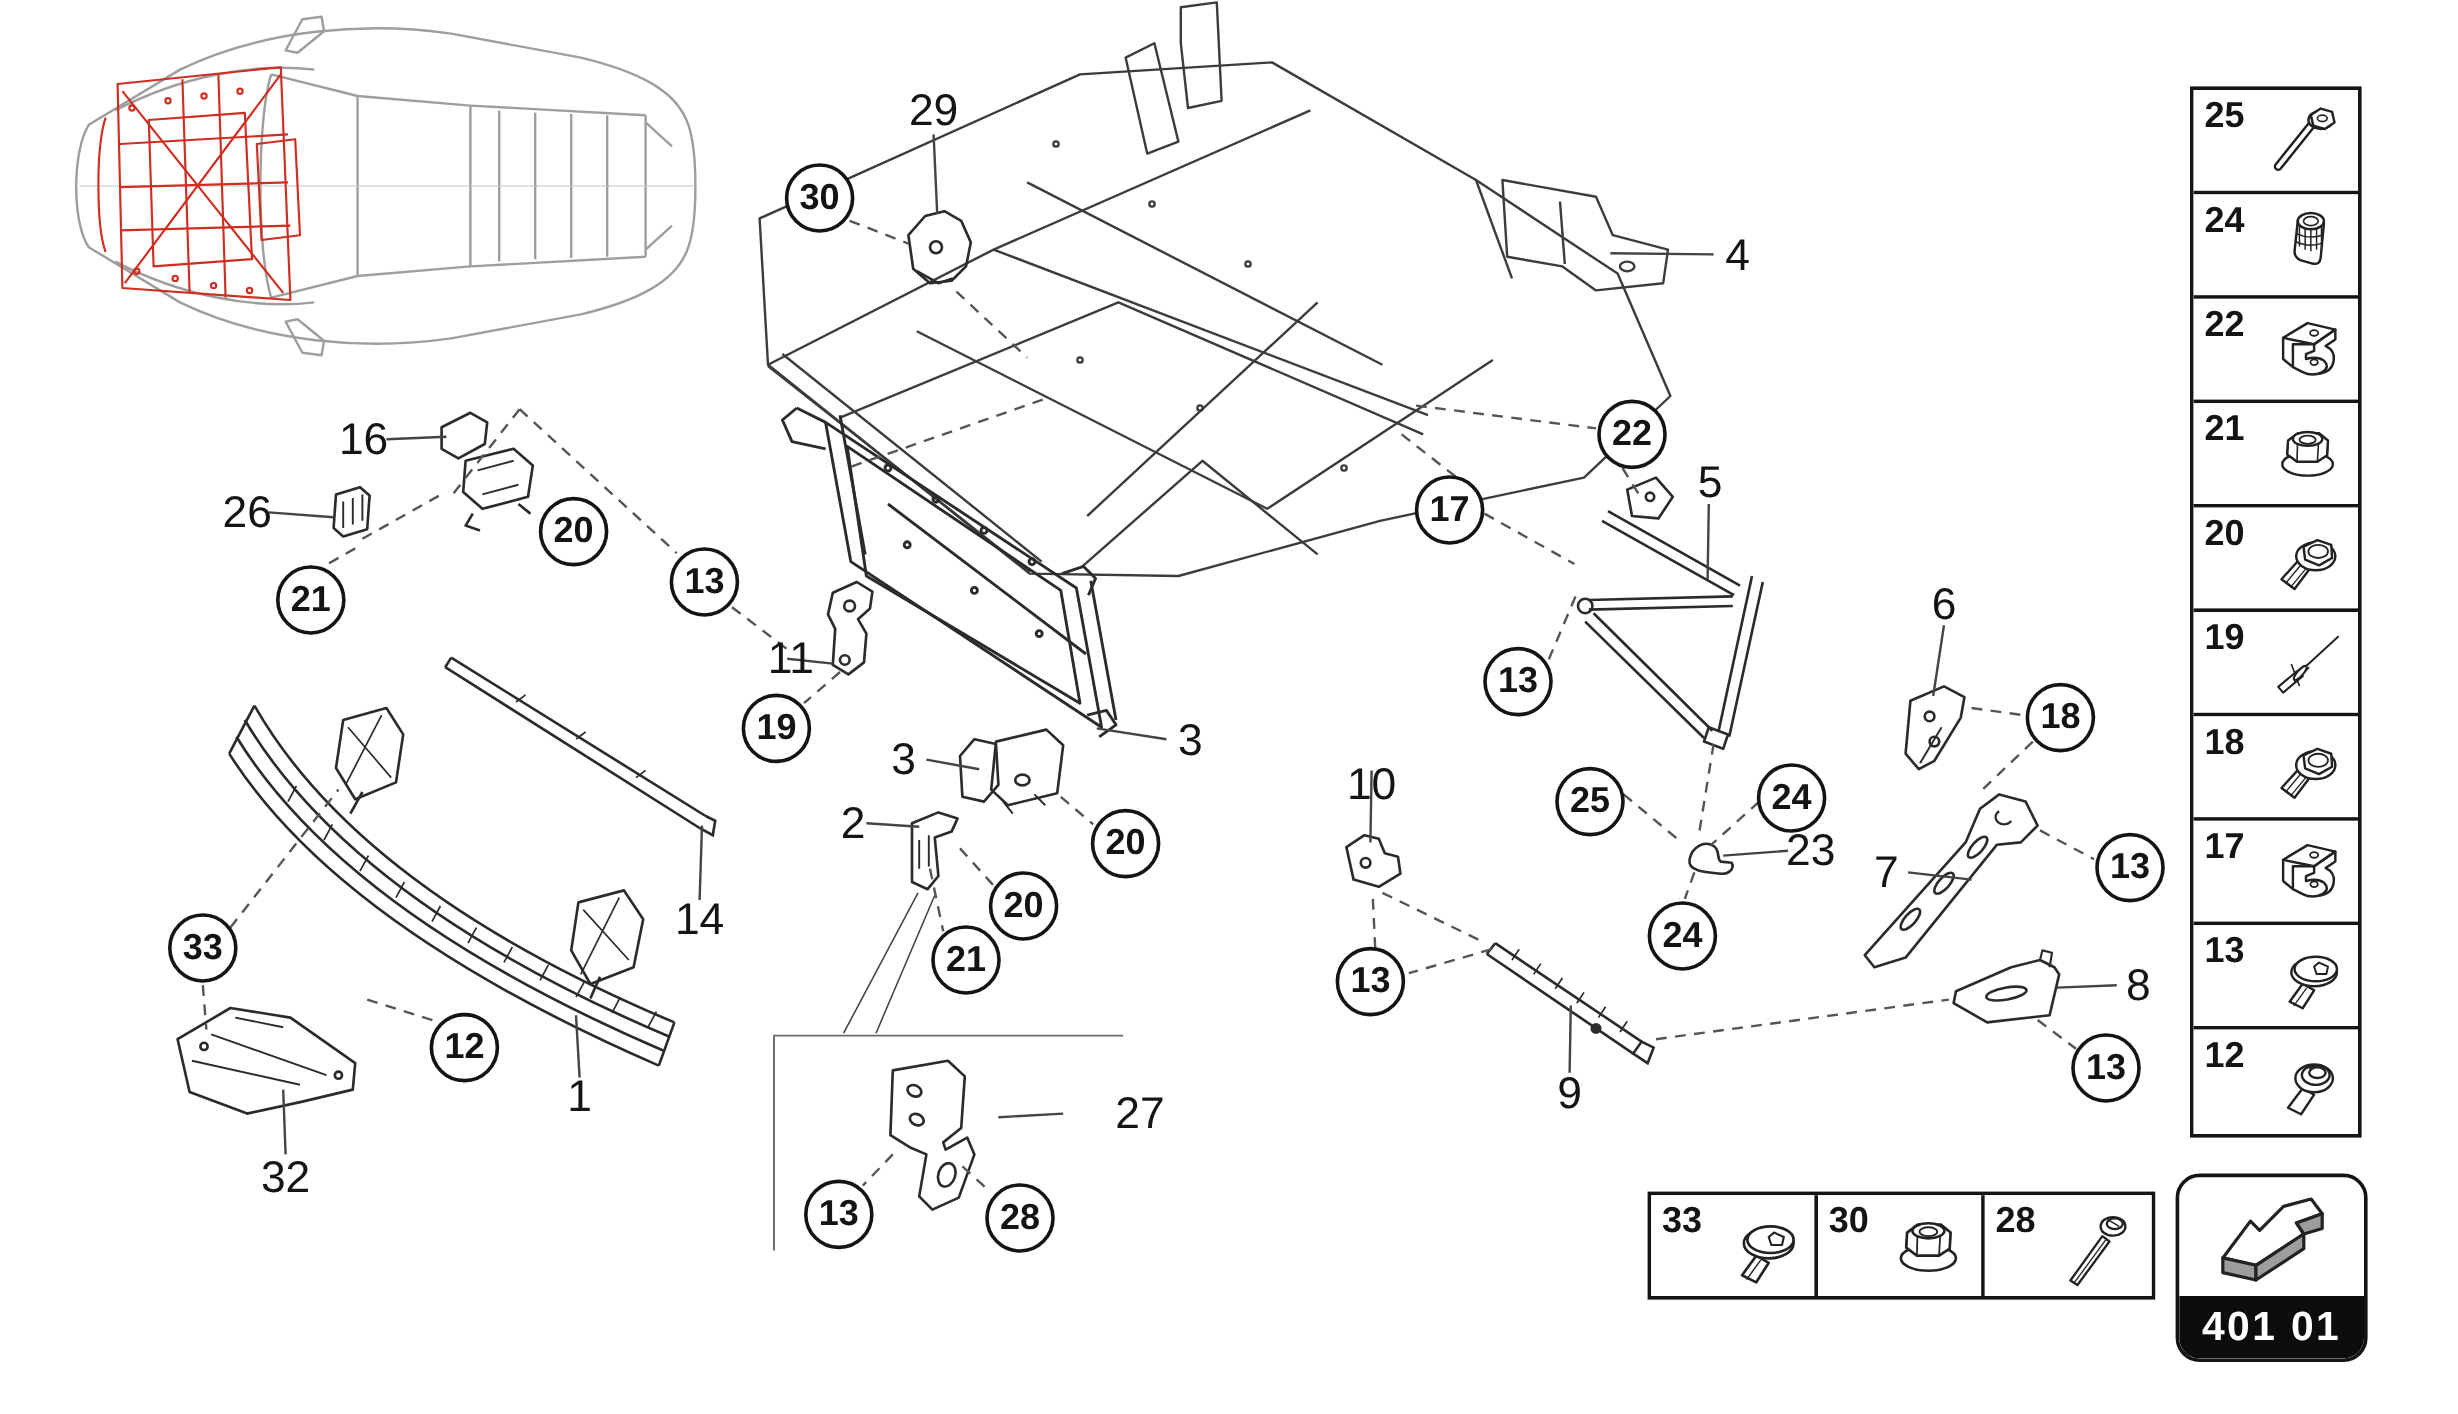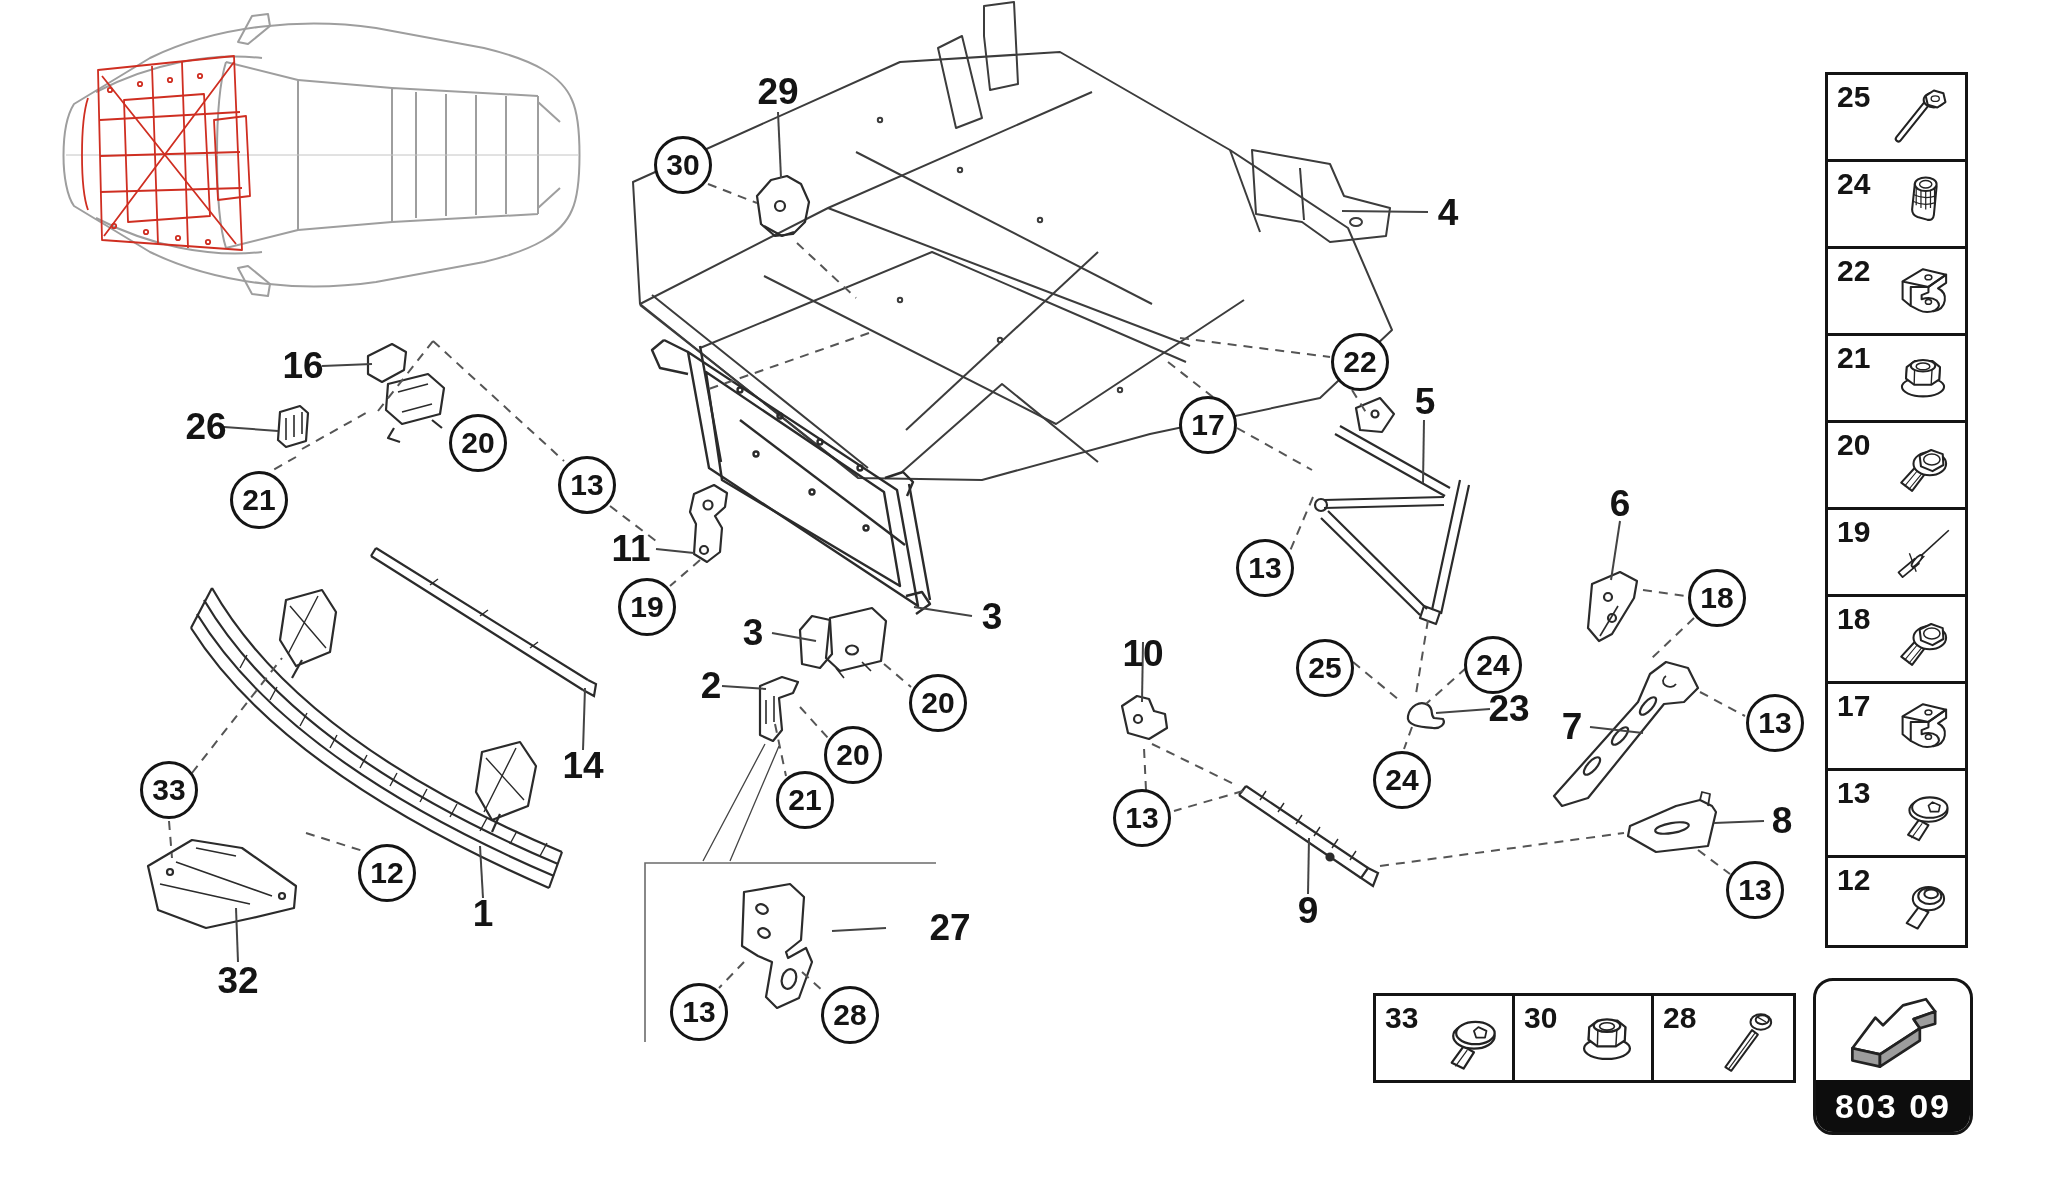--- a/index.html
+++ b/index.html
@@ -3,21 +3,21 @@
 <meta charset="utf-8">
 <style>
   html,body{margin:0;padding:0;background:#fff;}
   .canvas{position:relative;width:2048px;height:1178px;background:#ffffff;
           font-family:"Liberation Sans",sans-serif;overflow:hidden;color:#141414;}
   svg.art{position:absolute;left:0;top:0;}
   .callout{position:absolute;width:58px;height:58px;border:3.5px solid #141414;border-radius:50%;
            background:#fff;display:flex;align-items:center;justify-content:center;
            font-weight:bold;font-size:30px;color:#141414;box-sizing:border-box;
            transform:translate(-50%,-50%);}
-  .plabel{position:absolute;transform:translate(-50%,-50%);font-weight:bold;font-size:37px;color:#141414;}
+  .plabel{position:absolute;transform:translate(-50%,-50%);font-weight:normal;font-size:37px;color:#141414;}
   .sidebar{position:absolute;left:1825px;top:72px;width:143px;border:3px solid #141414;
            background:#fff;box-sizing:border-box;}
   .side-cell{height:87px;border-bottom:3px solid #141414;position:relative;box-sizing:border-box;background:#fff;}
   .side-cell:last-child{border-bottom:none;}
   .cell-num{position:absolute;left:9px;top:5px;font-size:30px;font-weight:bold;}
   .cell-icon{position:absolute;right:2px;top:8px;width:80px;height:68px;}
   .cell-icon svg{width:100%;height:100%;}
   .bottom-legend{position:absolute;left:1373px;top:993px;height:90px;border:3px solid #141414;
                  display:flex;background:#fff;box-sizing:border-box;}
   .bottom-cell{width:139px;position:relative;border-right:3px solid #141414;box-sizing:border-box;background:#fff;}
@@ -296,21 +296,21 @@
       <div class="callout" style="left: 1493px; top: 665px;">24</div>
       <div class="callout" style="left: 1402px; top: 780px;">24</div>
       <div class="callout" style="left: 1142px; top: 818px;">13</div>
       <div class="callout" style="left: 1717px; top: 598px;">18</div>
       <div class="callout" style="left: 1775px; top: 723px;">13</div>
       <div class="callout" style="left: 1755px; top: 890px;">13</div>
       <div class="plabel" style="left: 778px; top: 92px;">29</div>
       <div class="plabel" style="left: 1448px; top: 213px;">4</div>
       <div class="plabel" style="left: 303px; top: 366px;">16</div>
       <div class="plabel" style="left: 206px; top: 427px;">26</div>
-      <div class="plabel" style="left: 631px; top: 549px;">11</div>
+      <div class="plabel" style="left: 659px; top: 549px;">11</div>
       <div class="plabel" style="left: 753px; top: 633px;">3</div>
       <div class="plabel" style="left: 711px; top: 686px;">2</div>
       <div class="plabel" style="left: 992px; top: 617px;">3</div>
       <div class="plabel" style="left: 1425px; top: 402px;">5</div>
       <div class="plabel" style="left: 1620px; top: 504px;">6</div>
       <div class="plabel" style="left: 1572px; top: 727px;">7</div>
       <div class="plabel" style="left: 1782px; top: 821px;">8</div>
       <div class="plabel" style="left: 1308px; top: 911px;">9</div>
       <div class="plabel" style="left: 1143px; top: 654px;">10</div>
       <div class="plabel" style="left: 1509px; top: 709px;">23</div>
@@ -485,16 +485,16 @@
     <div class="badge-icon" id="badge-icon">
         <svg viewBox="0 0 150 120">
           <g stroke="#222" stroke-width="3.5" stroke-linejoin="round">
             <path d="M22 76 L52 36 L62 46 L88 20 L118 12 L130 28 L102 38 L110 50 L58 84 Z" fill="#fff"></path>
             <path d="M22 76 L22 92 L58 100 L58 84 Z" fill="#9d9d9d"></path>
             <path d="M58 84 L110 50 L110 66 L58 100 Z" fill="#9d9d9d"></path>
             <path d="M102 38 L130 28 L130 44 L110 50 Z" fill="#9d9d9d"></path>
           </g>
         </svg>
       </div>
-    <div class="badge-code">803 09</div>
+    <div class="badge-code">401 01</div>
   </div>
 
 </div>
 
 </body></html>

